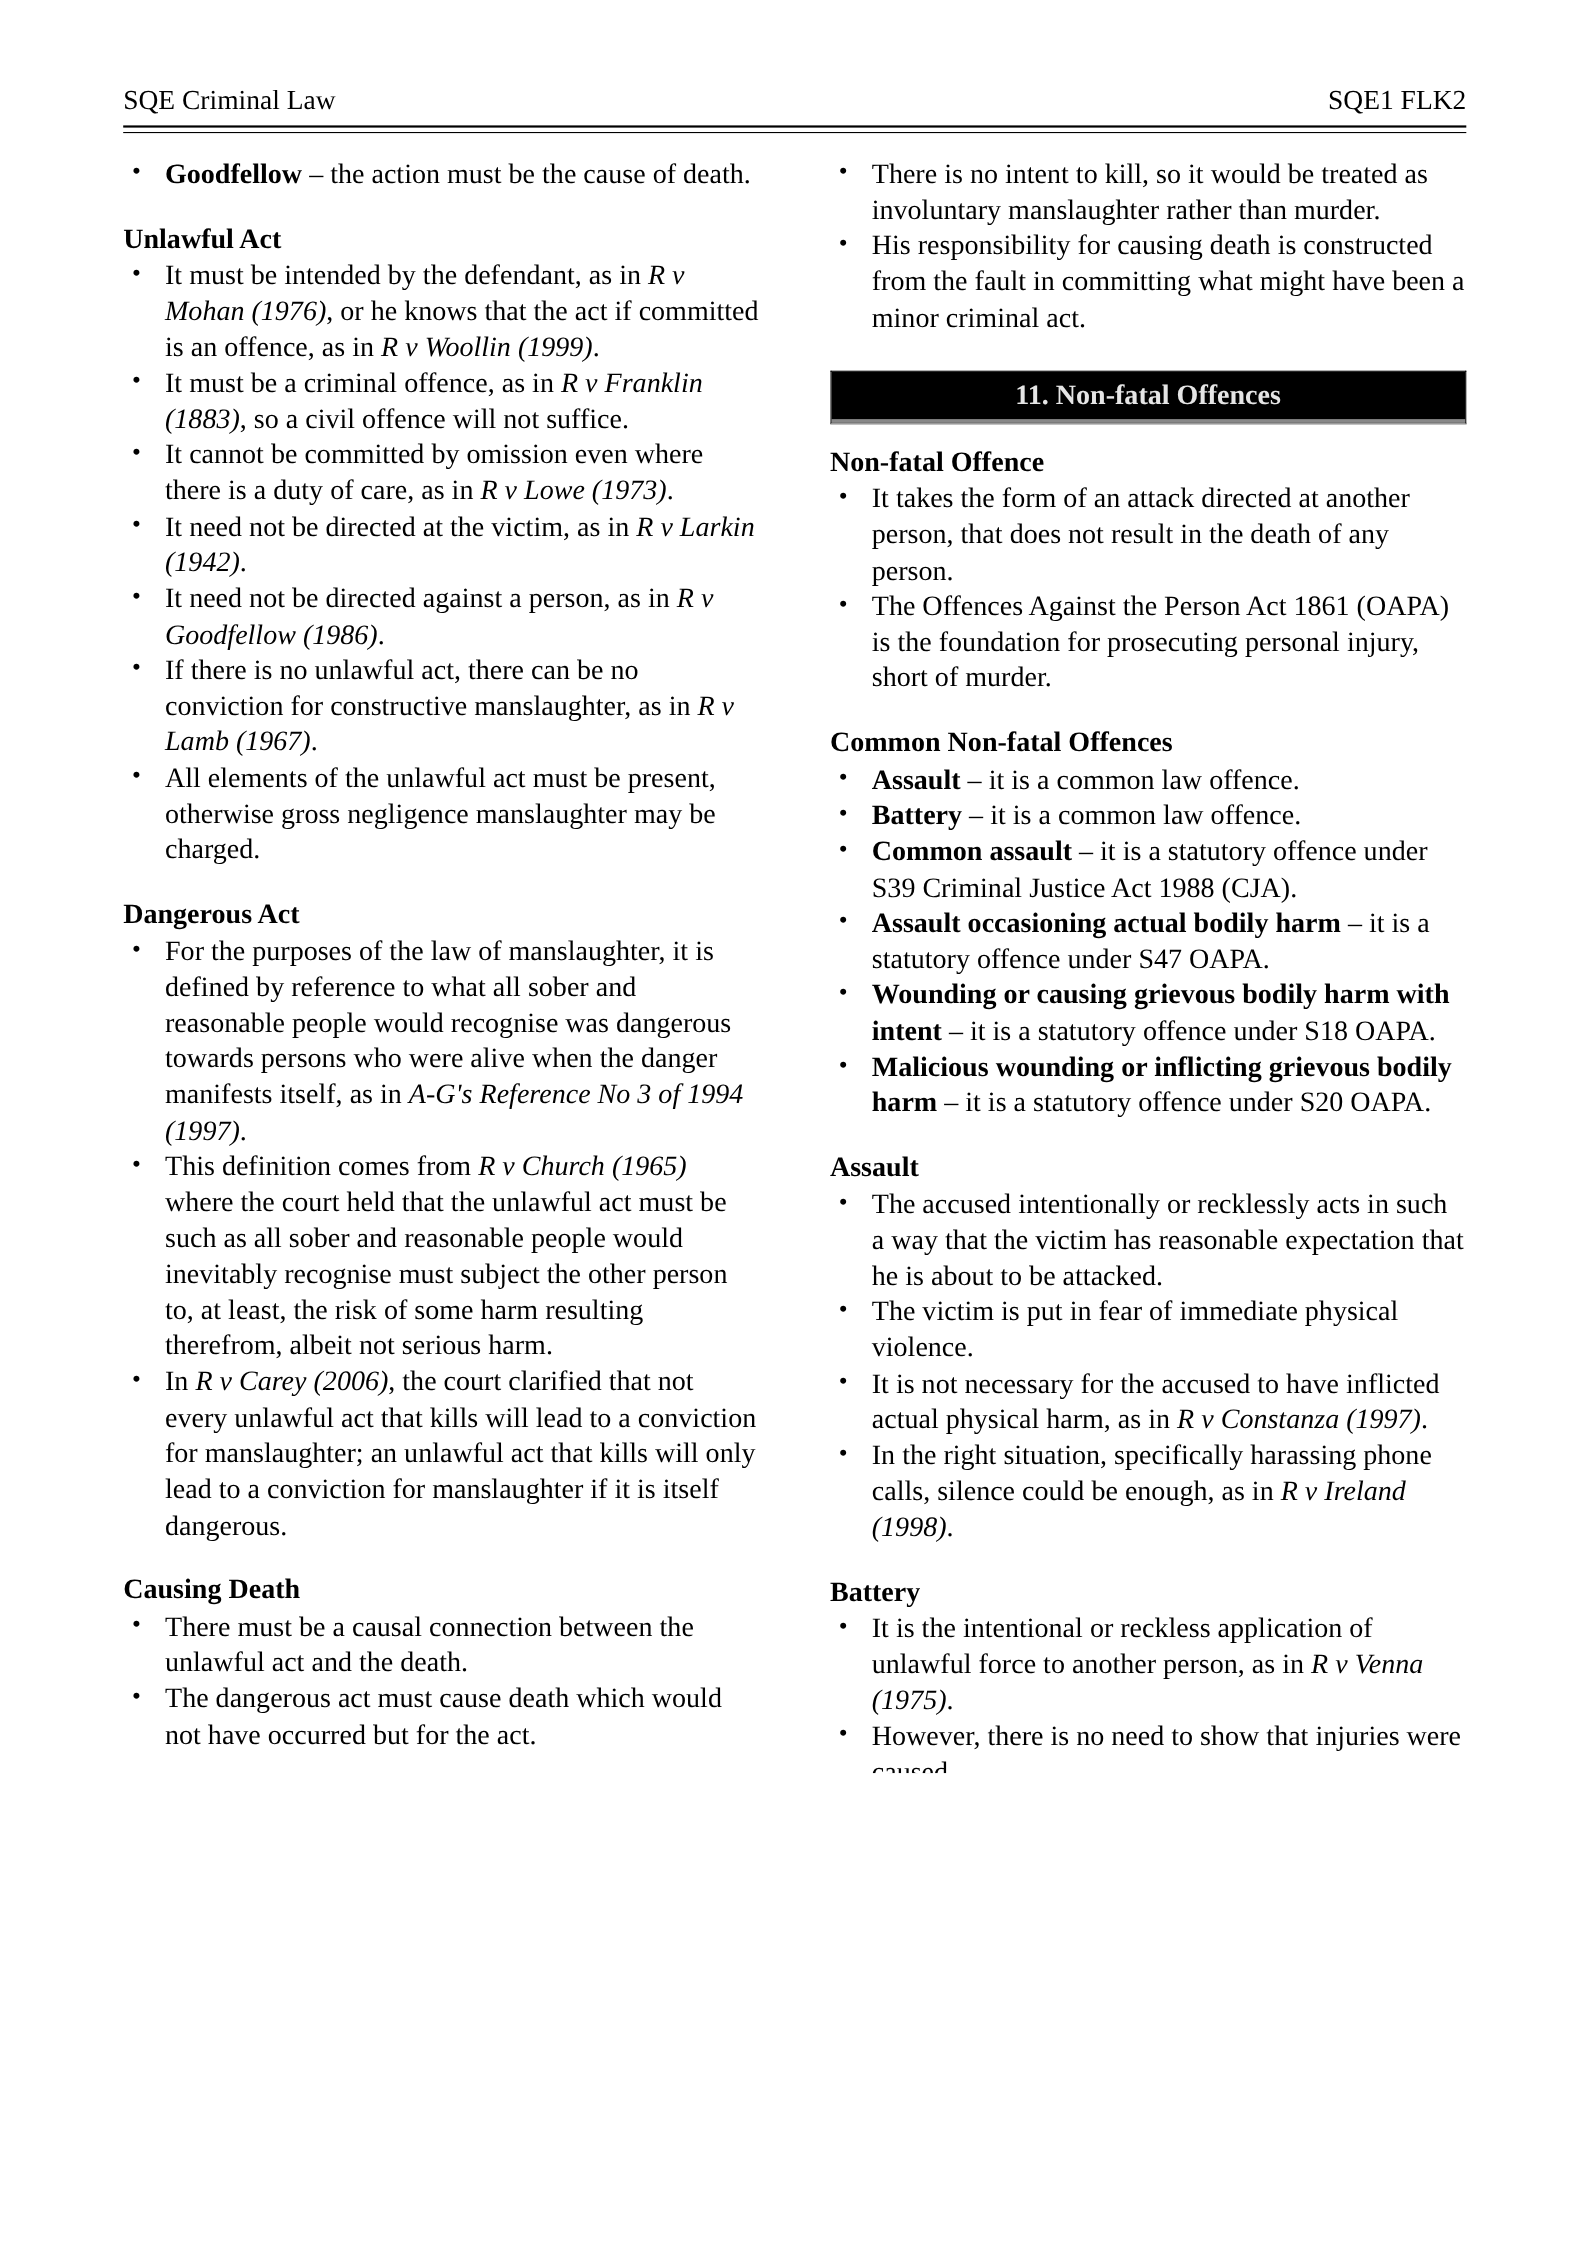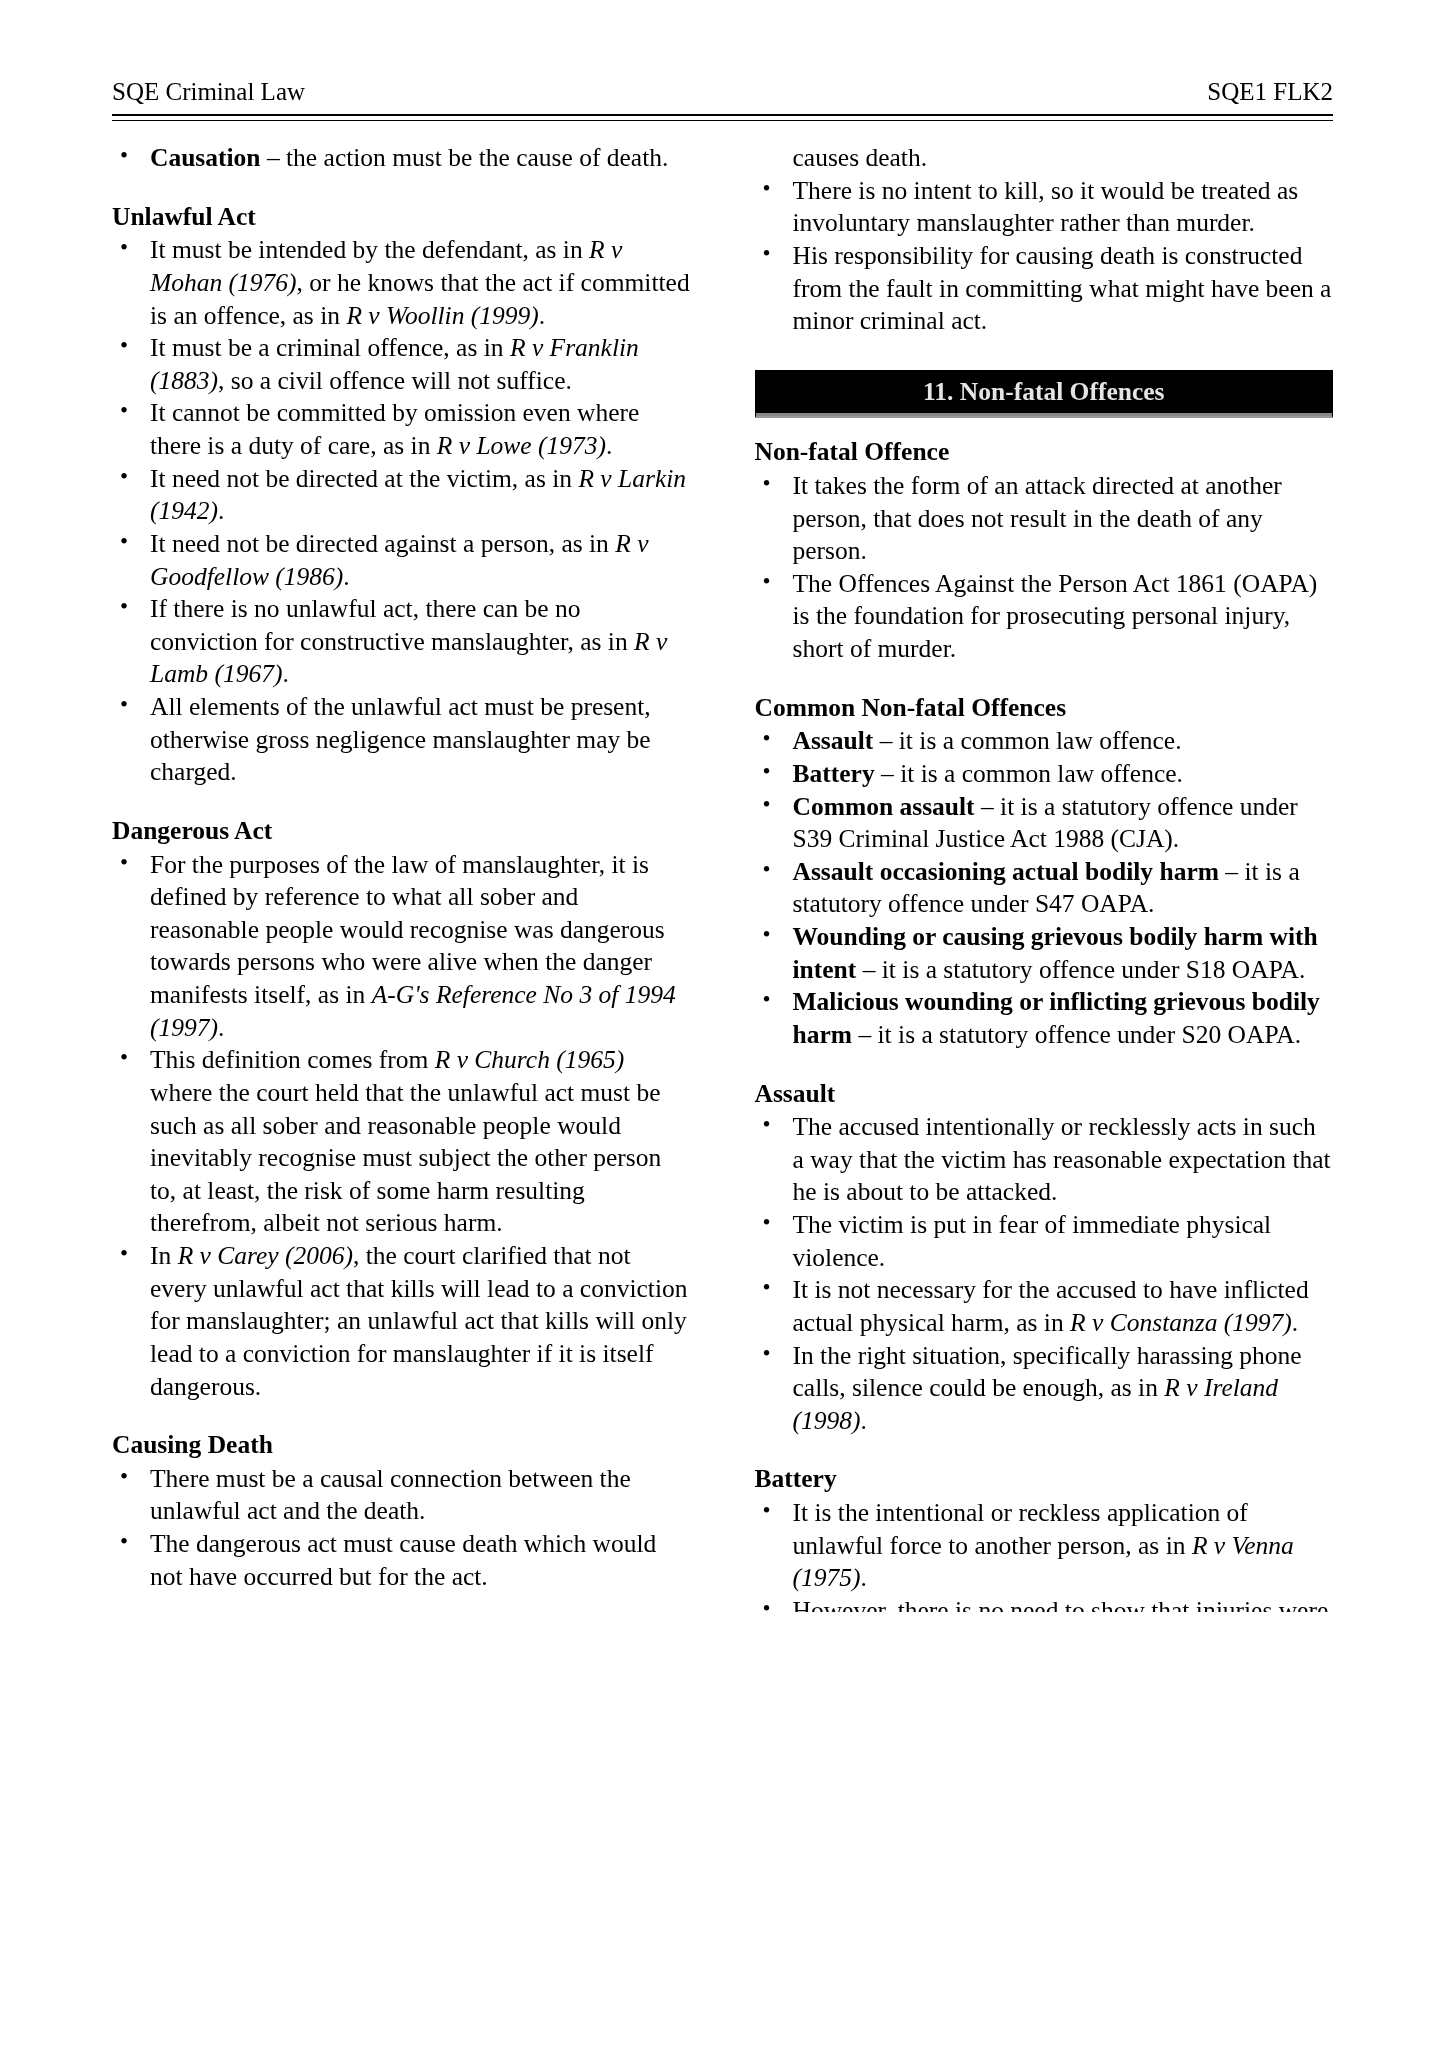--- a/index.html
+++ b/index.html
@@ -141,21 +141,21 @@
     <span>SQE Criminal Law</span>
     <span>SQE1 FLK2</span>
   </div>
   <div class="header-rule"></div>
 
   <div class="body-cols">
 
     <div class="col">
 
       <ul class="bl">
-        <li><b class="term">Causation</b><span> – the action must be the cause of death.</span></li>
+        <li><b class="term">Goodfellow</b><span> – the action must be the cause of death.</span></li>
       </ul>
 
       <div class="spacer-md"></div>
 
       <div class="sec-head">Unlawful Act</div>
       <ul class="bl">
         <li>It must be intended by the defendant, as in <em class="case">R v Mohan (1976)</em>, or he knows that the act if committed is an offence, as in <em class="case">R v Woollin (1999)</em>.</li>
         <li>It must be a criminal offence, as in <em class="case">R v Franklin (1883)</em>, so a civil offence will not suffice.</li>
         <li>It cannot be committed by omission even where there is a duty of care, as in <em class="case">R v Lowe (1973)</em>.</li>
         <li>It need not be directed at the victim, as in <em class="case">R v Larkin (1942)</em>.</li>
@@ -179,21 +179,20 @@
       <ul class="bl">
         <li>There must be a causal connection between the unlawful act and the death.</li>
         <li>The dangerous act must cause death which would not have occurred but for the act.</li>
       </ul>
 
     </div>
 
     <div class="col">
 
       <ul class="bl">
-        <li class="cont">causes death.</li>
         <li>There is no intent to kill, so it would be treated as involuntary manslaughter rather than murder.</li>
         <li>His responsibility for causing death is constructed from the fault in committing what might have been a minor criminal act.</li>
       </ul>
 
       <div class="spacer-md"></div>
 
       <div class="banner-wrap">
         <div class="banner">11. Non-fatal Offences</div>
       </div>
 

